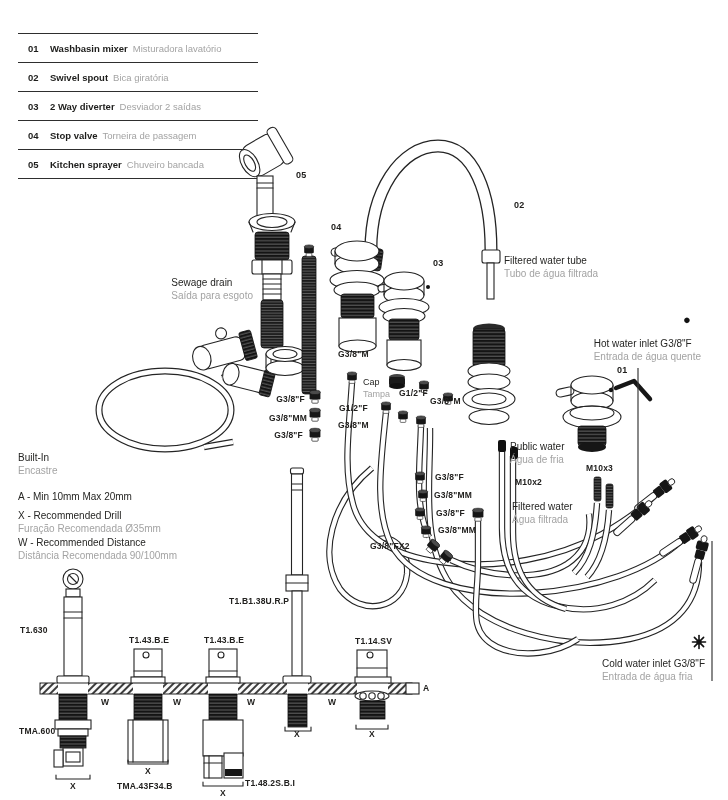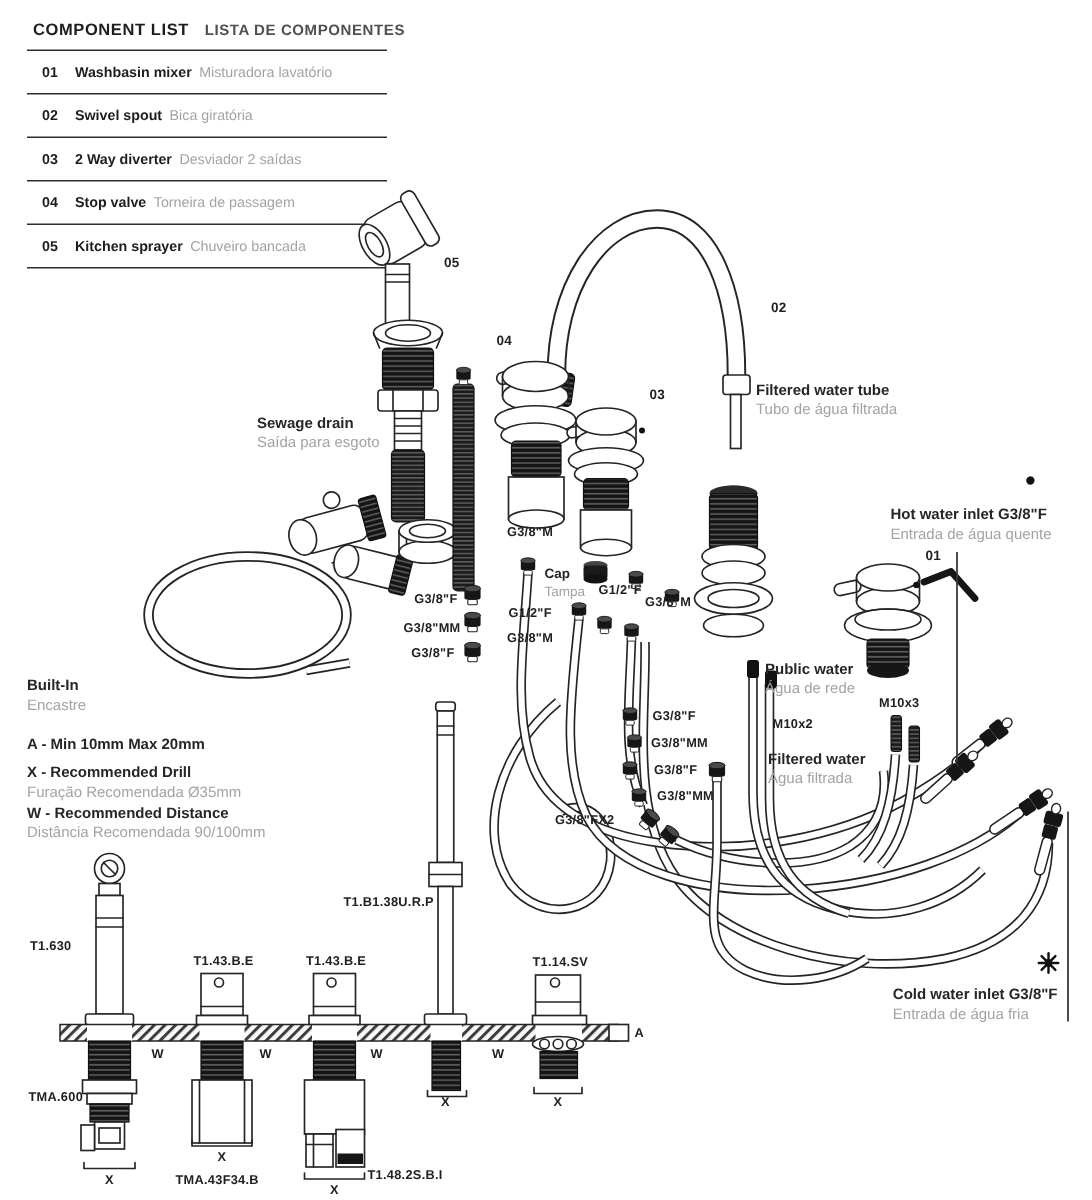--- a/index.html
+++ b/index.html
@@ -15,42 +15,38 @@
   .crow{display:flex;align-items:center;height:28px;border-top:1.4px solid #2e2e2e;font-size:9.5px;white-space:nowrap;}
   .crow:last-child{border-bottom:1.4px solid #2e2e2e;}
   .cnum{font-weight:bold;width:22px;margin-left:10px;color:#1d1d1b;flex:none;}
   .cen{font-weight:bold;color:#1d1d1b;margin-right:5px;}
   .cpt{color:#a3a3a3;}
   
   .lbl{position:absolute;font-weight:bold;font-size:8.5px;letter-spacing:.2px;color:#22211f;white-space:nowrap;}
   .cal{font-size:9px;}
   
   .ann{position:absolute;font-size:10px;line-height:13px;white-space:nowrap;}
-  .ann .en{display:block;font-weight:bold;color:#262624;}
+  .ann .en{display:block;font-weight:normal;color:#262624;}
   .ann .pt{display:block;color:#a3a3a3;}
   .ra{text-align:left;}
   .ico{position:absolute;color:#111;}
   svg .ln{stroke:#242424;stroke-width:1.1;fill:none;stroke-linecap:round;}
   svg .pw{fill:#fff;stroke:#242424;stroke-width:1.1;}
   svg .ho{fill:none;stroke:#242424;stroke-width:6.4;}
   svg .hi{fill:none;stroke:#fff;stroke-width:4.2;}
   svg .ho2{fill:none;stroke:#242424;stroke-width:7;}
   svg .hi2{fill:none;stroke:#fff;stroke-width:4.6;}
   svg .ho3{fill:none;stroke:#242424;stroke-width:13;}
   svg .hi3{fill:none;stroke:#fff;stroke-width:10.4;}
 </style>
 </head>
 <body>
 
 <div class="page">
 
-  <div class="hdr">
-    <span class="hen">COMPONENT LIST</span>
-    <span class="hpt">LISTA DE COMPONENTES</span>
-  </div>
 
   <div class="ctable">
     <div class="crow">
       <span class="cnum">01</span>
       <span class="cen">Washbasin mixer</span>
       <span class="cpt">Misturadora lavatório</span>
     </div>
     <div class="crow">
       <span class="cnum">02</span>
       <span class="cen">Swivel spout</span>
@@ -368,21 +364,21 @@
   <div class="ann" style="left:504px;top:254px">
     <span class="en">Filtered water tube</span>
     <span class="pt">Tubo de água filtrada</span>
   </div>
   <div class="ann ra" style="right:27px;top:337px">
     <span class="en">Hot water inlet G3/8"F</span>
     <span class="pt">Entrada de água quente</span>
   </div>
   <div class="ann" style="left:510px;top:440px">
     <span class="en">Public water</span>
-    <span class="pt">Água de rede</span>
+    <span class="pt">Água de fria</span>
   </div>
   <div class="ann" style="left:512px;top:500px">
     <span class="en">Filtered water</span>
     <span class="pt">Água filtrada</span>
   </div>
   <div class="ann ra" style="right:23px;top:657px">
     <span class="en">Cold water inlet G3/8"F</span>
     <span class="pt">Entrada de água fria</span>
   </div>
   <div class="ann" style="left:18px;top:451px">

